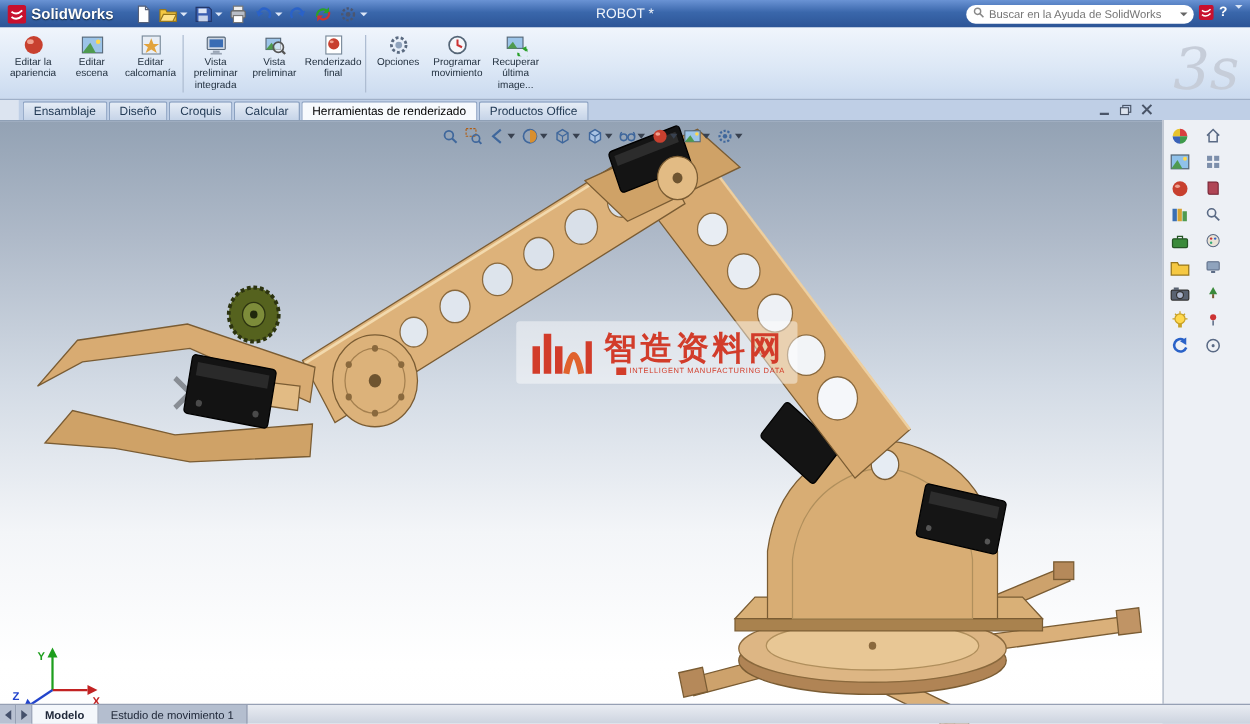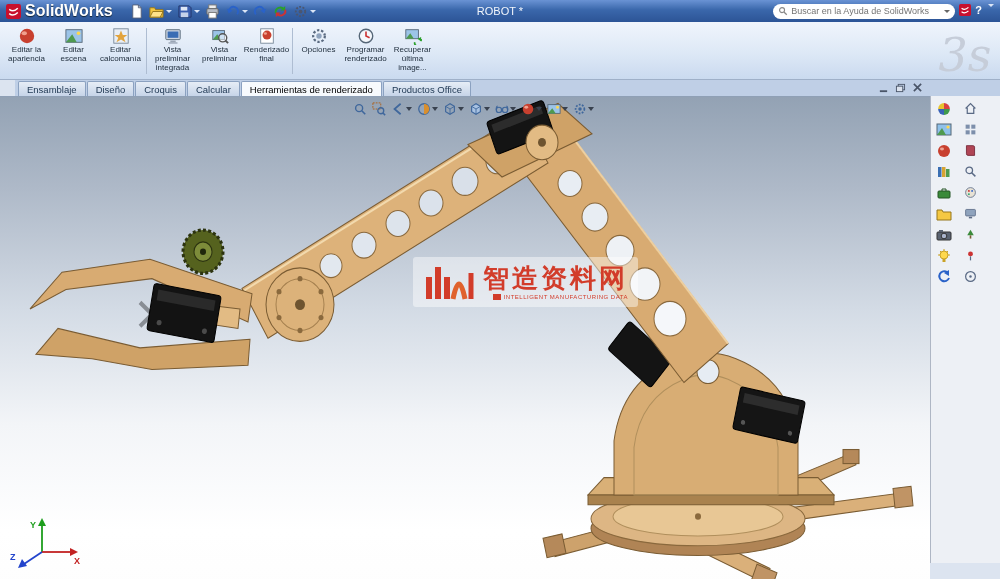--- a/index.html
+++ b/index.html
@@ -5,21 +5,21 @@
   *{margin:0;padding:0;box-sizing:border-box}
   html,body{width:1000px;height:579px;overflow:hidden}
   body{font-family:"Liberation Sans",sans-serif;background:#d6d9e0}
   .app{position:relative;width:1000px;height:579px;background:#dce4f0}
 
   
   .titlebar{position:absolute;top:0;left:0;right:0;height:22px;
     background:linear-gradient(180deg,#6a93d4 0%,#3a67ab 45%,#2c5496 100%);
     display:flex;align-items:center;padding:0 6px;color:#fff}
   .sw-logo svg{width:15px;height:15px;display:block}
-  .app-name{font-weight:bold;font-size:16px;margin-left:4px;text-shadow:0 1px 1px #123}
+  .app-name{font-weight:bold;font-size:12px;margin-left:4px;text-shadow:0 1px 1px #123}
   .tb-tools{display:flex;align-items:center;gap:1px;margin-left:14px}
   .tbtn{display:flex;align-items:center;height:18px;padding:0 2px;border-radius:2px}
   .tbtn svg{width:15px;height:15px;display:block}
   .caret{width:0;height:0;border-left:3px solid transparent;border-right:3px solid transparent;
     border-top:3px solid #dbe6f7;margin-left:2px}
   .caret.dark{border-top-color:#666}
   .tb-title{position:absolute;left:50%;transform:translateX(-50%);font-size:11px;color:#f2f6fc}
   .tb-right{margin-left:auto;display:flex;align-items:flex-start;gap:4px}
   .searchbox{display:flex;align-items:center;background:#fff;border-radius:8px;height:15px;
     width:182px;padding:0 5px;gap:3px}
@@ -258,21 +258,21 @@
         </span>
       <span class="rlabel">Opciones</span>
     </div>
     <div class="rbtn">
       <span>
           <svg viewBox="0 0 20 20">
             <circle cx="10" cy="10" r="7.5" fill="#f4f7fb" stroke="#567" stroke-width="1.5"></circle>
             <path d="M10 5v5l4 2" fill="none" stroke="#c33" stroke-width="1.8"></path>
           </svg>
         </span>
-      <span class="rlabel">Programar renderizado</span>
+      <span class="rlabel">Programar movimiento</span>
     </div>
     <div class="rbtn">
       <span>
           <svg viewBox="0 0 20 20">
             <rect x="2" y="3" width="14" height="10" fill="#9cc4e8" stroke="#567"></rect>
             <polygon points="2,13 7,7 11,13" fill="#4f9a4f"></polygon>
             <path d="M12 17a5 4 0 1 0 6-3" fill="none" stroke="#2aa02a" stroke-width="2"></path>
             <polygon points="19,11 19,16 15,13" fill="#2aa02a"></polygon>
           </svg>
         </span>
@@ -626,14 +626,28 @@
         </span>
       <span class="pbtn">
           <svg viewBox="0 0 16 16">
             <circle cx="8" cy="8" r="6" fill="none" stroke="#5a6a85" stroke-width="1.5"></circle>
             <circle cx="8" cy="8" r="1.5" fill="#5a6a85"></circle>
           </svg>
         </span>
     </div>
   </div>
 
+  <div class="statusbar">
+    <span class="snav">
+        <svg viewBox="0 0 7 8">
+          <polygon points="6,0 1,4 6,8" fill="#44506b"></polygon>
+        </svg>
+      </span>
+    <span class="snav">
+        <svg viewBox="0 0 7 8">
+          <polygon points="1,0 6,4 1,8" fill="#44506b"></polygon>
+        </svg>
+      </span>
+    <div class="stab active">Modelo</div>
+    <div class="stab">Estudio de movimiento 1</div>
+  </div>
 
 </div>
 
 </body></html>

